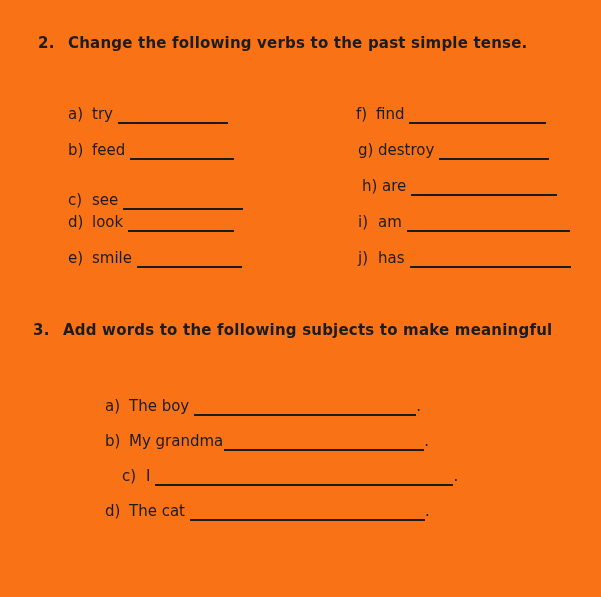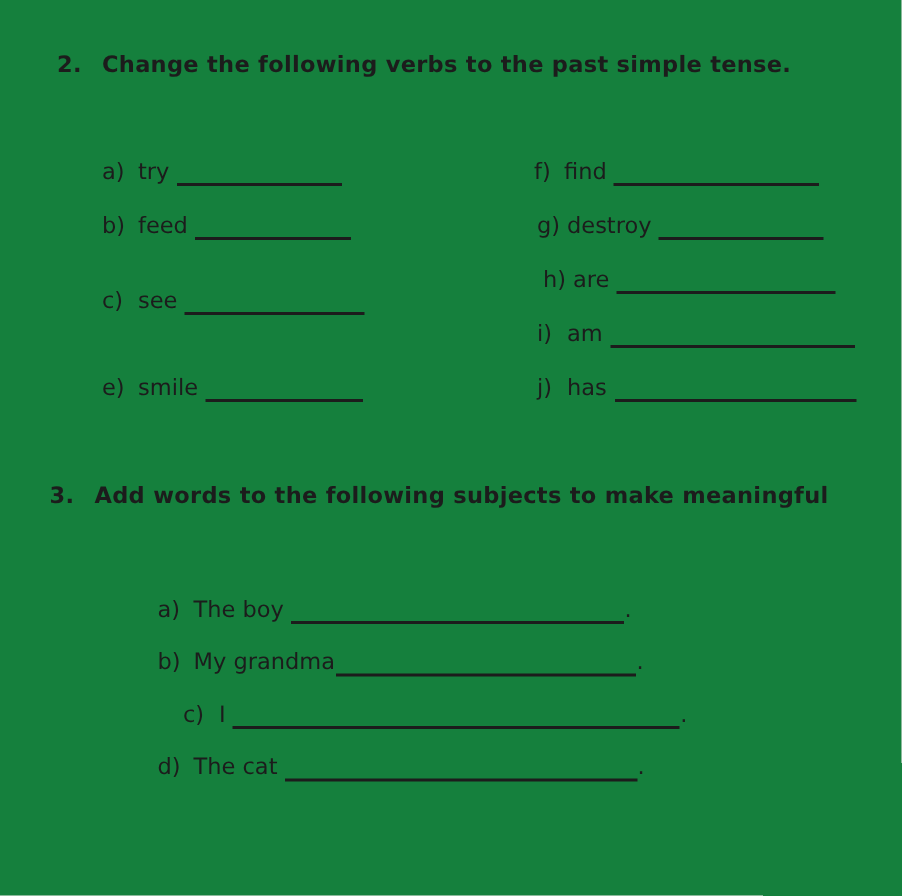--- a/index.html
+++ b/index.html
@@ -1,20 +1,20 @@
 <!DOCTYPE html>
 <html><head>
 <meta charset="utf-8">
 <style>
   * { margin:0; padding:0; box-sizing:border-box; }
   html,body { background:#e8e8e8; }
   .page {
     position:relative;
     width:601px; height:597px;
-    background:#15803d;
+    background:#f97316;
     color:#1c1c1c;
     font-family:"DejaVu Sans", sans-serif;
     overflow:hidden;
     margin:0 auto;
   }
   .row { position:absolute; white-space:nowrap; line-height:20px; }
   .heading { font-weight:700; font-size:15px; letter-spacing:0.2px; }
   .heading .num { display:inline-block; width:30px; }
   .item { font-size:15px; }
   .item .letter { display:inline-block; min-width:24px; }
@@ -38,20 +38,23 @@
   </div>
 
   <div class="row item" style="top:104px; left:68px;">
     <span class="letter">a)</span><span>try</span><span class="blank" style="width:110px;"></span>
   </div>
   <div class="row item" style="top:140px; left:68px;">
     <span class="letter">b)</span><span>feed</span><span class="blank" style="width:104px;"></span>
   </div>
   <div class="row item" style="top:190px; left:68px;">
     <span class="letter">c)</span><span>see</span><span class="blank" style="width:120px;"></span>
+  </div>
+  <div class="row item" style="top:212px; left:68px;">
+    <span class="letter">d)</span><span>look</span><span class="blank" style="width:106px;"></span>
   </div>
   <div class="row item" style="top:248px; left:68px;">
     <span class="letter">e)</span><span>smile</span><span class="blank" style="width:105px;"></span>
   </div>
 
   <div class="row item" style="top:104px; left:356px;">
     <span class="letter" style="min-width:20px;">f)</span><span>find</span><span class="blank" style="width:137px;"></span>
   </div>
   <div class="row item" style="top:176px; left:362px;">
     <span class="letter" style="min-width:20px;">h)</span><span>are</span><span class="blank" style="width:146px;"></span>

